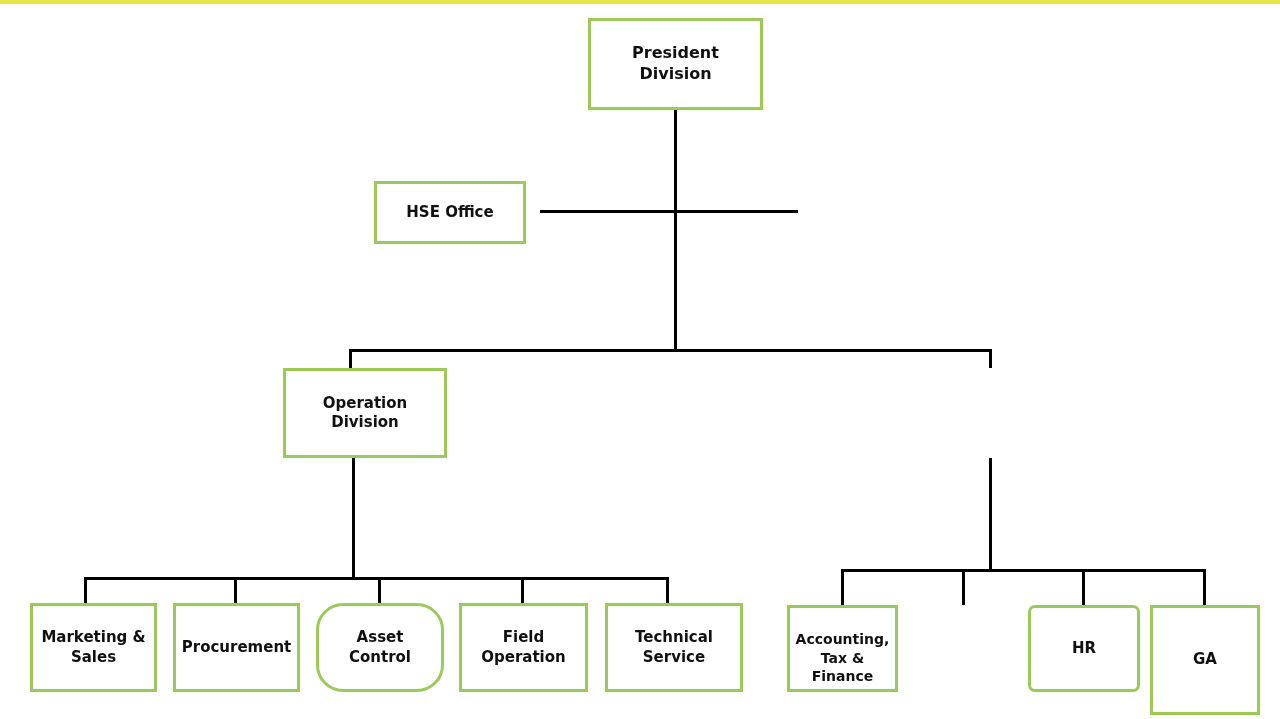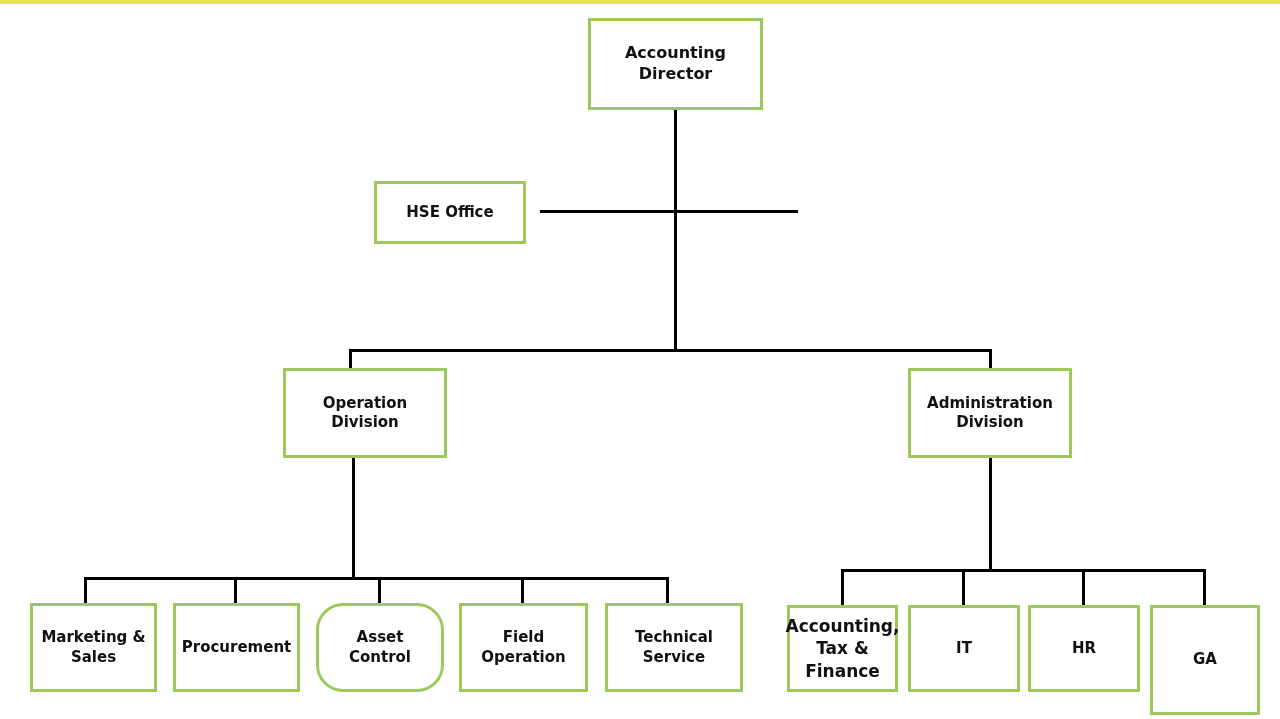--- a/index.html
+++ b/index.html
@@ -36,36 +36,36 @@
     align-items: center;
     justify-content: center;
     text-align: center;
     color: var(--text-color);
     font-weight: bold;
     font-size: 15px;
     line-height: 1.3;
     padding: 4px;
   }
   .node.lvl-top   { font-size: 16px; }
-  .node.small-txt { font-size: 17px; }
+  .node.small-txt { font-size: 14px; align-items: flex-end; }
 
   
   .n-president      { left: 588px;  top: 18px;  width: 175px; height: 92px; }
   .n-hse            { left: 374px;  top: 181px; width: 152px; height: 63px; }
   .n-pres-office    { left: 798px;  top: 182px; width: 188px; height: 67px; }
   .n-operation      { left: 283px;  top: 368px; width: 164px; height: 90px; text-align: center; }
   .n-administration { left: 908px;  top: 368px; width: 164px; height: 90px; }
   .n-marketing      { left: 30px;   top: 603px; width: 127px; height: 89px; }
   .n-procurement    { left: 173px;  top: 603px; width: 127px; height: 89px; }
   .n-asset          { left: 316px;  top: 603px; width: 128px; height: 89px; border-radius: 27px; }
   .n-field          { left: 459px;  top: 603px; width: 129px; height: 89px; }
   .n-technical      { left: 605px;  top: 603px; width: 138px; height: 89px; }
   .n-accounting     { left: 787px;  top: 605px; width: 111px; height: 87px; }
   .n-it             { left: 908px;  top: 605px; width: 112px; height: 87px; }
-  .n-hr             { left: 1028px; top: 605px; width: 112px; height: 87px; }
+  .n-hr             { left: 1028px; top: 605px; width: 112px; height: 87px; border-radius: 7px; }
   .n-ga             { left: 1150px; top: 605px; width: 110px; height: 110px; }
 
   
   .c-trunk          { left: 674px; top: 110px; width: 3px;   height: 242px; }
   .c-offices-h      { left: 540px; top: 210px; width: 258px; height: 3px; }
   .c-divisions-h    { left: 349px; top: 349px; width: 643px; height: 3px; }
   .c-drop-op        { left: 349px; top: 349px; width: 3px;   height: 19px; }
   .c-drop-admin     { left: 989px; top: 349px; width: 3px;   height: 19px; }
   .c-op-stem        { left: 352px; top: 458px; width: 3px;   height: 121px; }
   .c-op-bus         { left: 84px;  top: 577px; width: 585px; height: 3px; }
@@ -101,35 +101,32 @@
   <div class="connector c-op-d4"></div>
   <div class="connector c-op-d5"></div>
   <div class="connector c-admin-stem"></div>
   <div class="connector c-admin-bus"></div>
   <div class="connector c-ad-d1"></div>
   <div class="connector c-ad-d2"></div>
   <div class="connector c-ad-d3"></div>
   <div class="connector c-ad-d4"></div>
 
   <div class="node lvl-top n-president">
-    <span>Accounting Director</span>
+    <span>President Division</span>
   </div>
 
   <div class="node n-hse">
     <span>HSE Office</span>
   </div>
 
 
   <div class="node n-operation">
     <span>Operation Division</span>
   </div>
 
-  <div class="node n-administration">
-    <span>Administration Division</span>
-  </div>
 
   <div class="node n-marketing">
     <span>Marketing &amp; Sales</span>
   </div>
 
   <div class="node n-procurement">
     <span>Procurement</span>
   </div>
 
   <div class="node n-asset">
@@ -141,23 +138,20 @@
   </div>
 
   <div class="node n-technical">
     <span>Technical Service</span>
   </div>
 
   <div class="node small-txt n-accounting">
     <span>Accounting, Tax &amp; Finance</span>
   </div>
 
-  <div class="node n-it">
-    <span>IT</span>
-  </div>
 
   <div class="node n-hr">
     <span>HR</span>
   </div>
 
   <div class="node n-ga">
     <span>GA</span>
   </div>
 
 </div>

